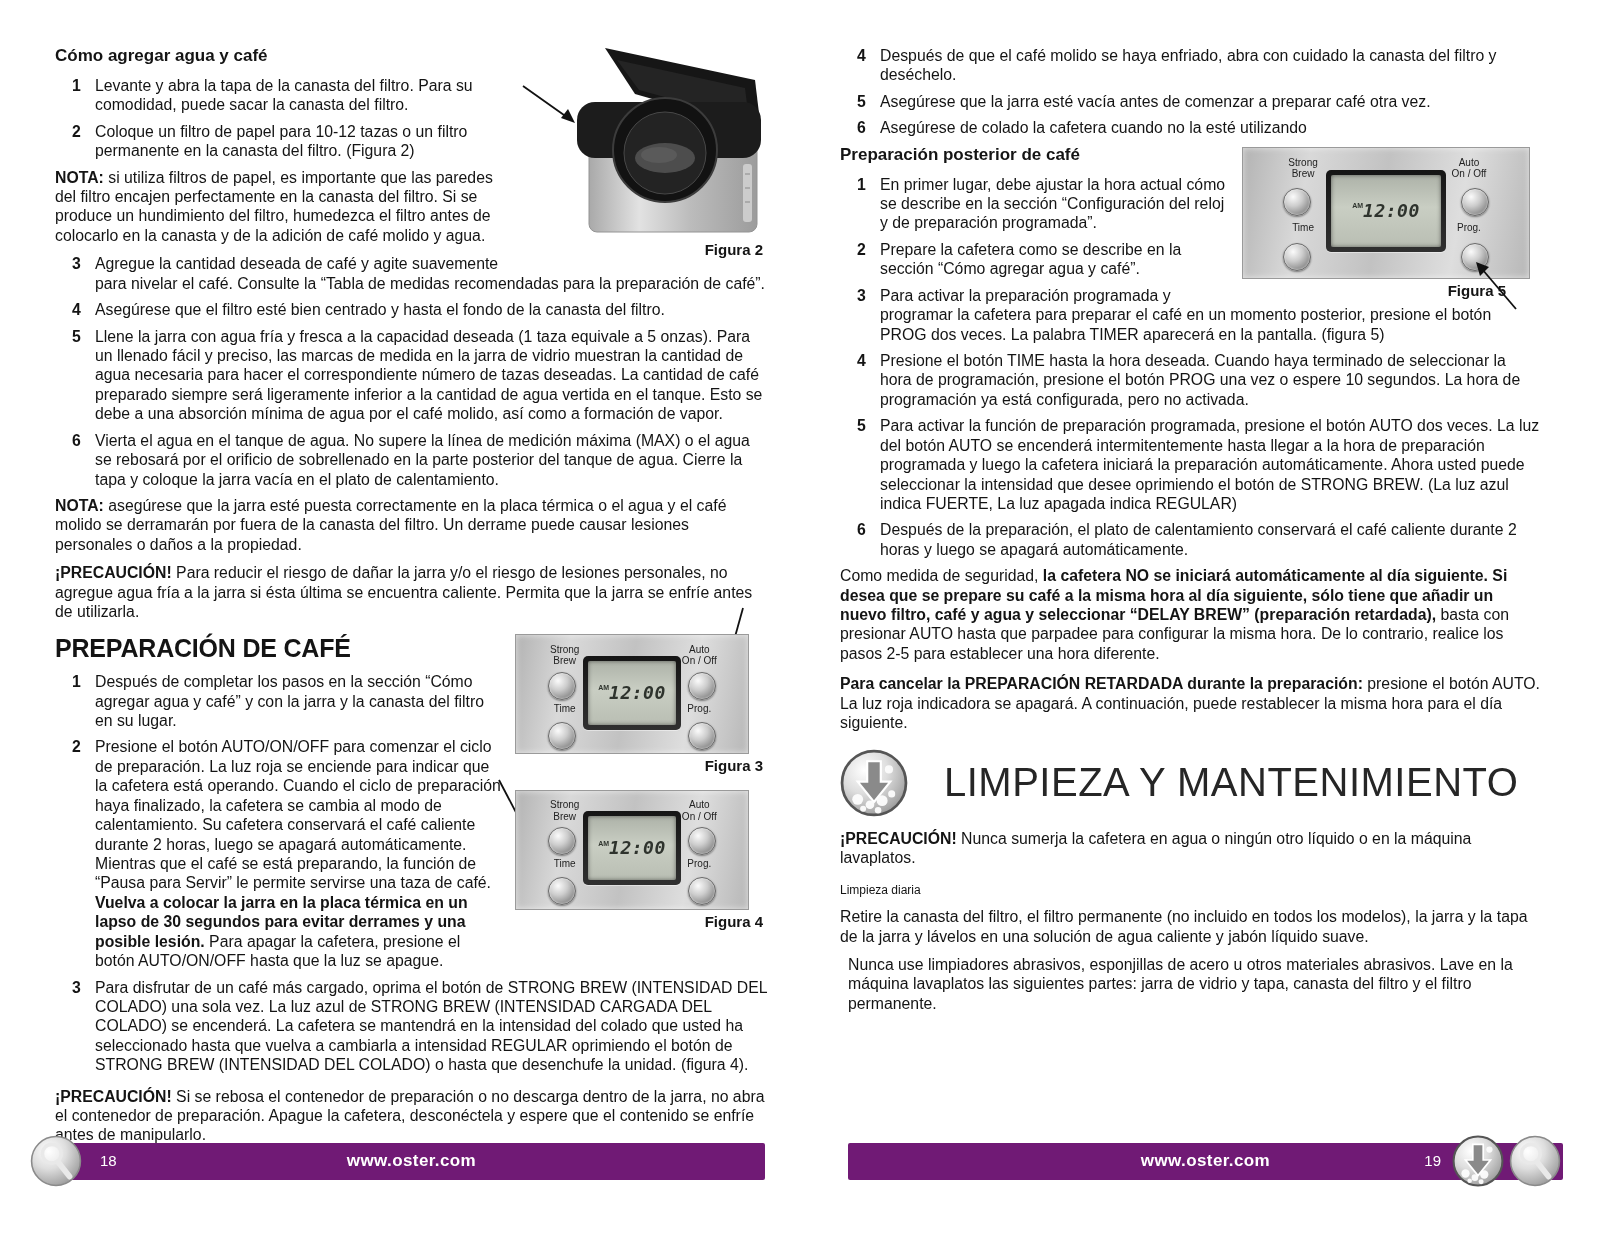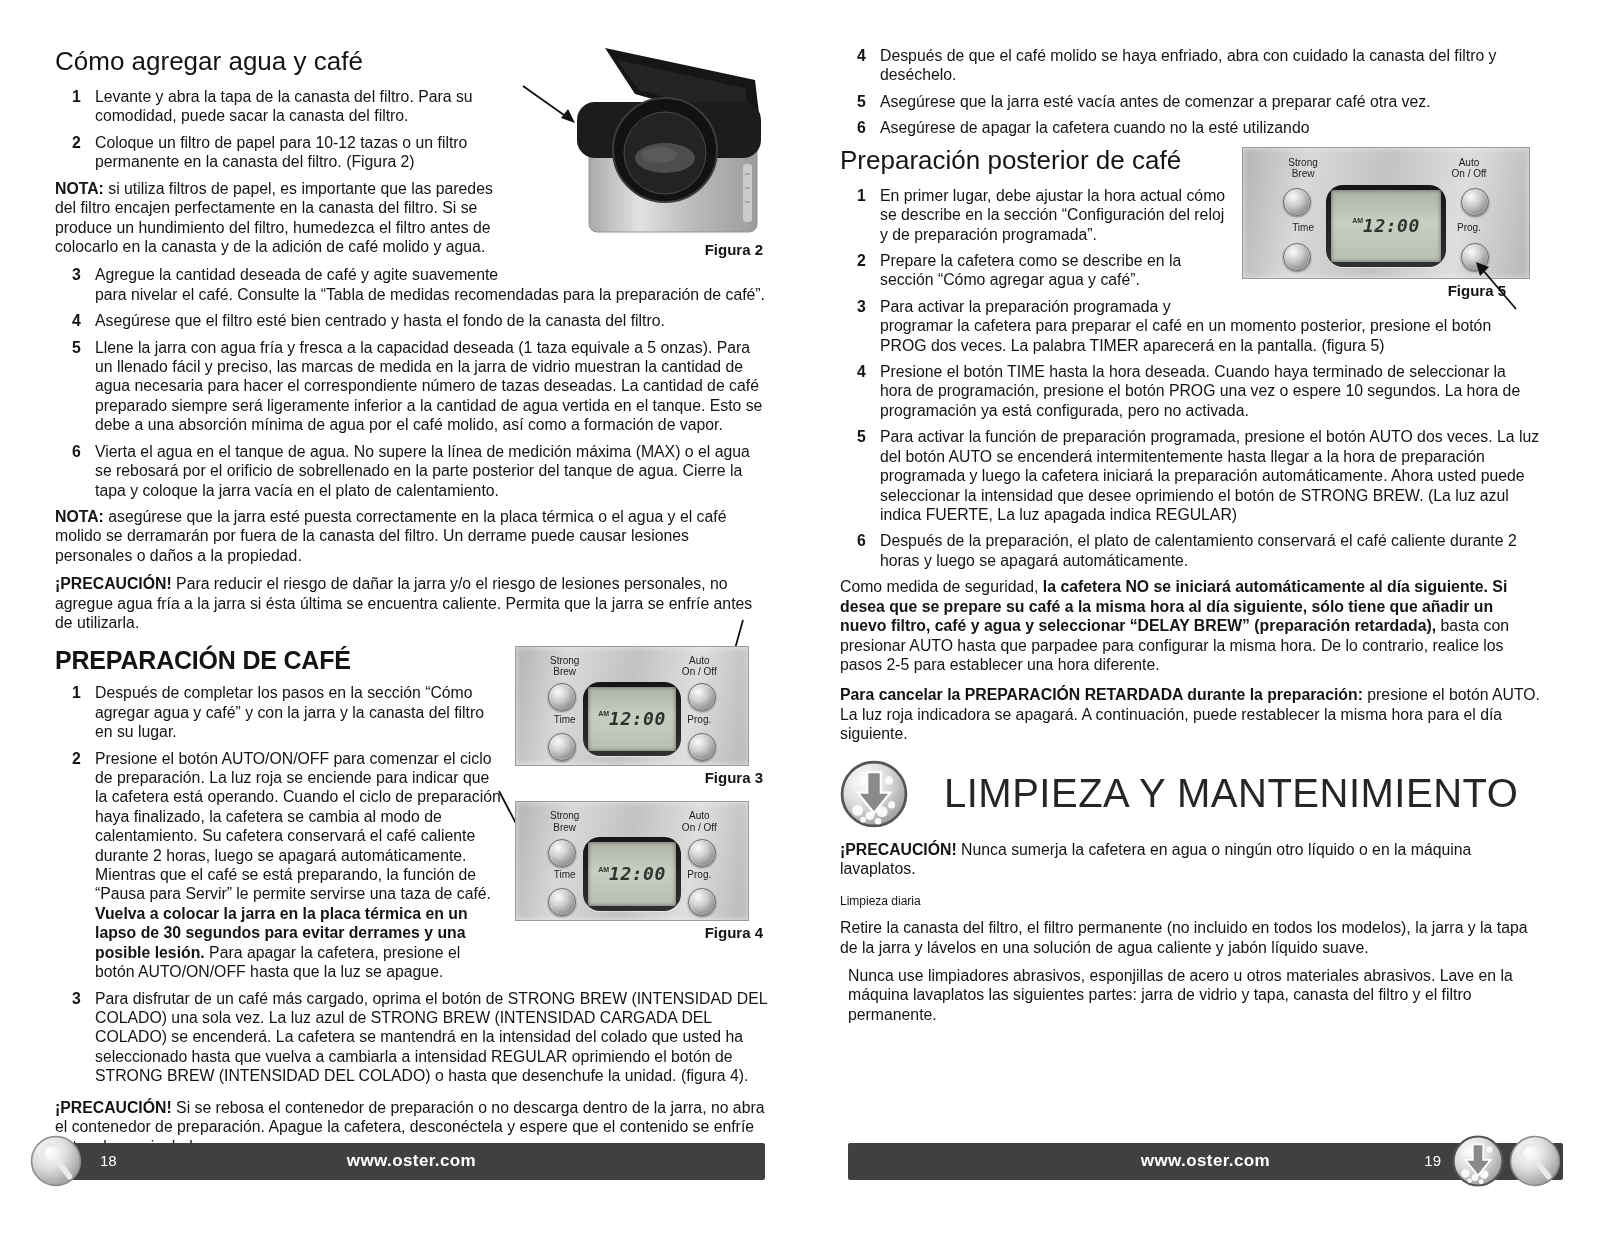--- a/index.html
+++ b/index.html
@@ -6,21 +6,21 @@
   body{
     width:1600px;height:1237px;position:relative;background:#ffffff;
     font-family:"Liberation Sans","DejaVu Sans",sans-serif;color:#141414;
     font-size:15.8px;line-height:1.23;overflow:hidden;
     -webkit-font-smoothing:antialiased;
   }
   .page{position:absolute;top:46px;}
   .page-left{left:55px;width:712px;}
   .page-right{left:840px;width:700px;}
 
-  h3.sec{font-size:26px;margin:0 0 9px 0;font-weight:400;}
+  h3.sec{font-size:17px;margin:0 0 9px 0;font-weight:700;}
   h2.big{font-size:25px;margin:12px 0 8px 0;font-weight:700;letter-spacing:-0.2px;}
   .para{margin:0 0 9px 0;}
   .step{margin:0 0 7px 0;padding-left:40px;text-indent:-23px;}
   .step .num{display:inline-block;width:23px;text-indent:0;font-weight:700;}
   b{font-weight:700;}
   .indent{margin-left:8px;}
 
   
   .figwrap{float:right;position:relative;}
   .figcap{font-weight:700;font-size:15px;text-align:right;margin-top:3px;padding-right:4px;}
@@ -45,40 +45,40 @@
     position:absolute;width:26px;height:26px;border-radius:50%;
     background:radial-gradient(circle at 35% 30%,#fbfbfb,#cdcdcd 38%,#8f8f8f 74%,#6d6d6d);
     border:1px solid #6a6a6a;box-shadow:0 1px 2px rgba(0,0,0,.45), inset 0 0 2px #ffffff;
   }
   .pbtn.sbb{left:14%;top:31%;}
   .pbtn.tmb{left:14%;top:73%;}
   .pbtn.aub{right:14%;top:31%;}
   .pbtn.prb{right:14%;top:73%;}
   .lcd{
     position:absolute;left:29%;top:17%;width:42%;height:63%;
-    background:linear-gradient(180deg,#151515,#303030);border-radius:17px;
-    padding:5px;box-sizing:border-box;box-shadow:0 1px 0 rgba(255,255,255,.45);margin-top:15px;
+    background:linear-gradient(180deg,#151515,#303030);border-radius:5px;
+    padding:5px;box-sizing:border-box;box-shadow:0 1px 0 rgba(255,255,255,.45);
   }
   .lcd-screen{
     width:100%;height:100%;border-radius:2px;
     background:linear-gradient(180deg,#adb2a8,#c9cec3 45%,#b9beb3);
     display:flex;align-items:center;justify-content:center;
     box-shadow:inset 0 0 4px rgba(0,0,0,.5);
   }
   .ampm{font-size:7px;font-weight:700;color:#2f342e;transform:translateY(-4px);}
   .digits{font-family:"DejaVu Sans Mono",monospace;font-size:18px;font-weight:700;font-style:italic;color:#2e332d;letter-spacing:.5px;}
   .parrow{position:absolute;pointer-events:none;}
 
   
   .clean-head{display:flex;align-items:center;gap:36px;margin:16px 0 12px 0;}
   .clean-title{font-size:40px;font-weight:400;color:#262626;letter-spacing:.5px;}
   h4.sub{font-size:12px;margin:16px 0 9px 0;font-weight:400;}
 
   
-  .fbar{position:absolute;height:37px;background:#404040;border-radius:2px;}
+  .fbar{position:absolute;height:37px;background:#701a75;border-radius:2px;}
   .fbar-left{left:58px;top:1143px;width:707px;}
   .fbar-right{left:848px;top:1143px;width:715px;}
   .furl{position:absolute;left:0;right:0;top:0;height:37px;display:flex;align-items:center;justify-content:center;color:#fff;font-weight:700;font-size:17px;letter-spacing:.4px;}
   .fpage{position:absolute;top:0;height:37px;display:flex;align-items:center;color:#fff;font-size:15px;}
   .fpage-l{left:42px;}
   .fpage-r{right:122px;}
   .circ-icon{position:absolute;width:52px;height:52px;}
   .ic-l{left:-28px;top:-8px;}
   .ic-r1{left:604px;top:-8px;}
   .ic-r2{left:661px;top:-8px;}
@@ -211,21 +211,21 @@
   <p class="step"><span class="num">2</span><span>Presione el botón AUTO/ON/OFF para comenzar el ciclo de preparación. La luz roja se enciende para indicar que la cafetera está operando. Cuando el ciclo de preparación haya finalizado, la cafetera se cambia al modo de calentamiento. Su cafetera conservará el café caliente durante 2 horas, luego se apagará automáticamente. Mientras que el café se está preparando, la función de “Pausa para Servir” le permite servirse una taza de café. </span><b>Vuelva a colocar la jarra en la placa térmica en un lapso de 30 segundos para evitar derrames y una posible lesión.</b><span> Para apagar la cafetera, presione el botón AUTO/ON/OFF hasta que la luz se apague.</span></p>
   <p class="step"><span class="num">3</span><span>Para disfrutar de un café más cargado, oprima el botón de STRONG BREW (INTENSIDAD DEL COLADO) una sola vez. La luz azul de STRONG BREW (INTENSIDAD CARGADA DEL COLADO) se encenderá. La cafetera se mantendrá en la intensidad del colado que usted ha seleccionado hasta que vuelva a cambiarla a intensidad REGULAR oprimiendo el botón de STRONG BREW (INTENSIDAD DEL COLADO) o hasta que desenchufe la unidad. (figura 4).</span></p>
 
   <p class="para" style="margin-top:12px;"><b>¡PRECAUCIÓN!</b><span> Si se rebosa el contenedor de preparación o no descarga dentro de la jarra, no abra el contenedor de preparación. Apague la cafetera, desconéctela y espere que el contenido se enfríe antes de manipularlo.</span></p>
 </div>
 
 <div class="page page-right">
 
   <p class="step"><span class="num">4</span><span>Después de que el café molido se haya enfriado, abra con cuidado la canasta del filtro y deséchelo.</span></p>
   <p class="step"><span class="num">5</span><span>Asegúrese que la jarra esté vacía antes de comenzar a preparar café otra vez.</span></p>
-  <p class="step"><span class="num">6</span><span>Asegúrese de apagar la cafetera cuando no la esté utilizando</span></p>
+  <p class="step"><span class="num">6</span><span>Asegúrese de colado la cafetera cuando no la esté utilizando</span></p>
 
   <div class="figwrap fig5wrap">
     <div style="position:relative;">
       <div class="panel">
         <div class="plab sb">
             <div>Strong</div>
             <div>Brew</div>
           </div>
         <div class="pbtn sbb"></div>
         <div class="plab tm">Time</div>

